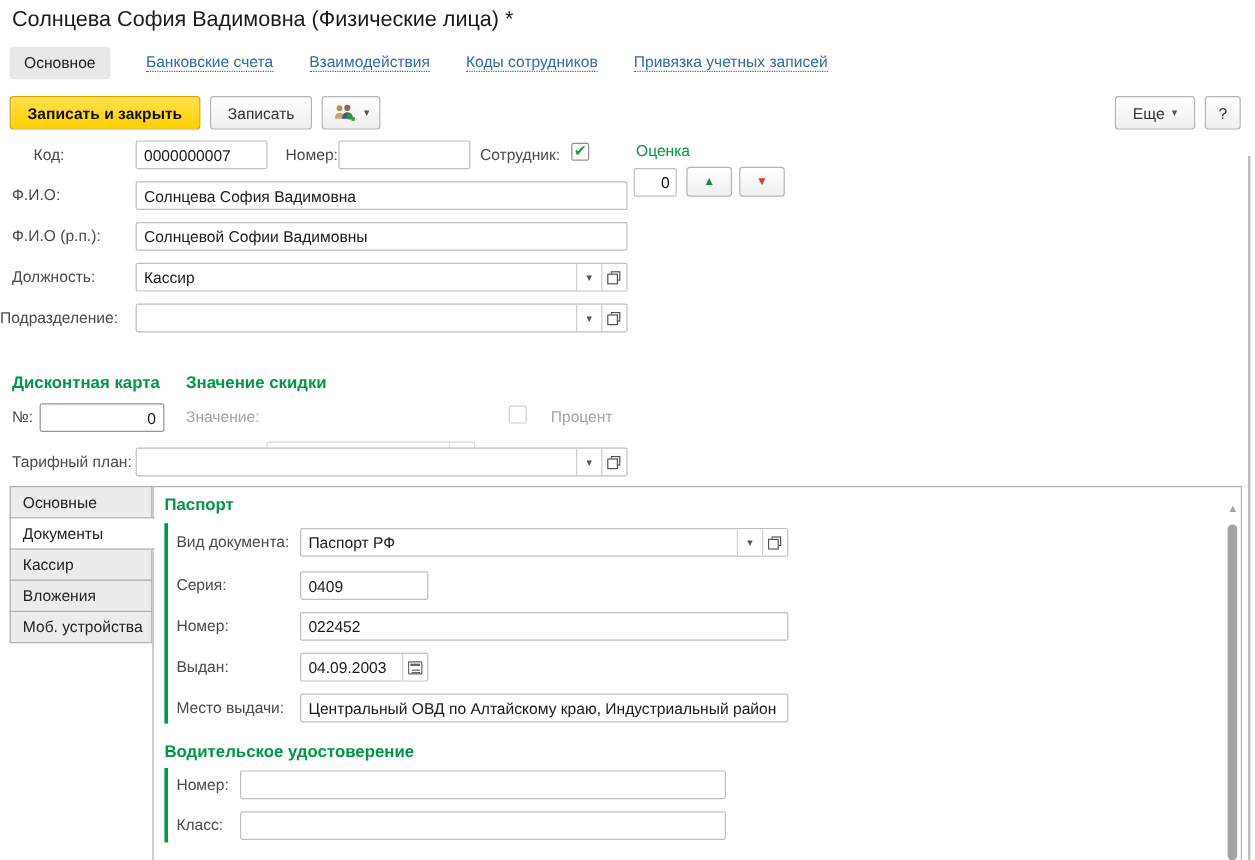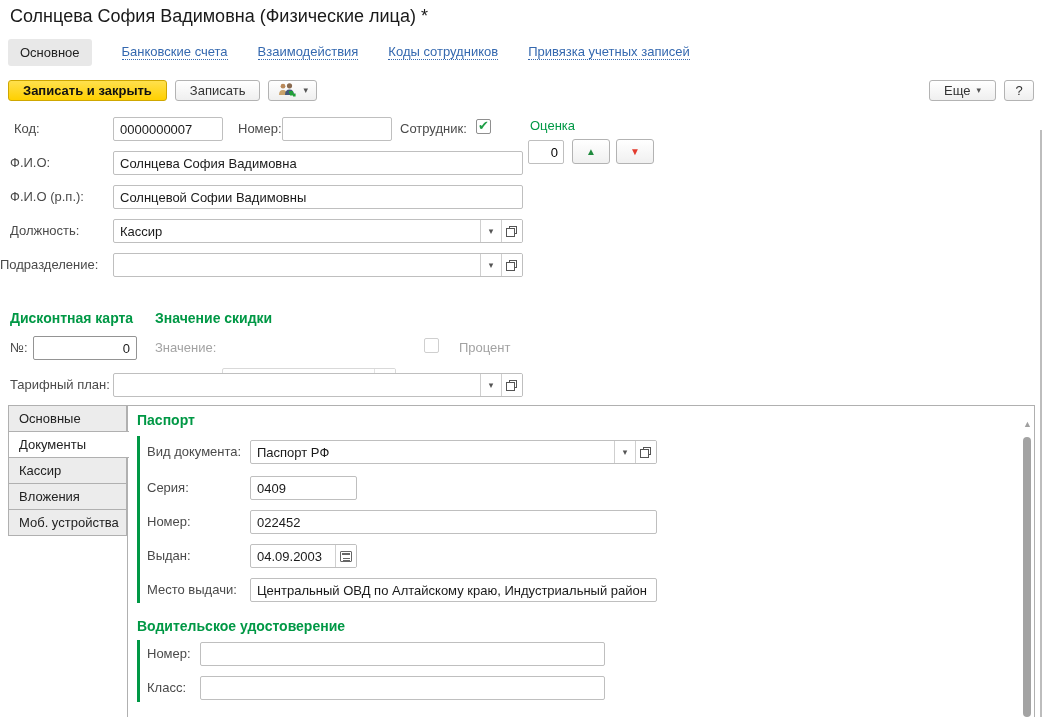--- a/index.html
+++ b/index.html
@@ -15,21 +15,21 @@
 
   .title{position:absolute;left:10px;top:6px;font-size:18px;color:#1a1a1a;}
 
   .navrow{position:absolute;left:8px;top:38px;height:28px;display:flex;align-items:center;gap:30px;}
   .navchip{background:#e8e8e8;border-radius:3px;padding:6px 12px;font-size:13px;color:#222;cursor:default;}
   .navlink{font-size:13px;color:var(--link);border-bottom:1px dotted var(--link);cursor:pointer;line-height:15px;}
 
   .toolbar{position:absolute;left:8px;top:80px;right:8px;height:30px;}
   .tb-left{position:absolute;left:0;top:0;display:flex;gap:8px;}
   .tb-right{position:absolute;right:4px;top:0;display:flex;gap:8px;}
-  .btn{height:21px;border:1px solid var(--btnborder);border-radius:3px;background:linear-gradient(#ffffff,#efefef);
+  .btn{height:28px;border:1px solid var(--btnborder);border-radius:3px;background:linear-gradient(#ffffff,#efefef);
        font-size:13px;color:#333;padding:0 14px;display:flex;align-items:center;gap:6px;cursor:pointer;}
   .btn-yellow{background:linear-gradient(#ffe04d,#ffd000);border-color:#cfa700;font-weight:700;color:#111;}
   .btn-icon{padding:0 8px;}
   .btn-help{width:30px;justify-content:center;padding:0;}
   .caret{font-size:9px;color:#555;line-height:1;}
 
   .lbl{position:absolute;font-size:13px;color:var(--label);white-space:nowrap;}
   .lbl-green{color:var(--green);}
   .lbl-dis{color:#a3a3a3;}
   .inp{position:absolute;height:24px;border:1px solid var(--border);border-radius:2px;background:#fff;
@@ -116,21 +116,21 @@
       <button class="btn">
         <span>Еще</span>
         <span class="caret">▾</span>
       </button>
       <button class="btn btn-help">
         <span>?</span>
       </button>
     </div>
   </div>
 
-  <div class="lbl" style="left:14px;top:121px;">Код:</div>
+  <div class="lbl" style="left:28px;top:121px;">Код:</div>
   <input class="inp" style="left: 113px; top: 117px; width: 110px;" value="0000000007">
   <div class="lbl" style="left:238px;top:121px;">Номер:</div>
   <input class="inp" style="left: 282px; top: 117px; width: 110px;" value="">
   <div class="lbl" style="left:400px;top:121px;">Сотрудник:</div>
   <div class="chk" style="left:476px;top:119px;">
     <span>✔</span>
   </div>
 
   <div class="lbl lbl-green" style="left:530px;top:118px;">Оценка</div>
   <input class="ratebox" style="left: 528px; top: 140px;" value="0">

